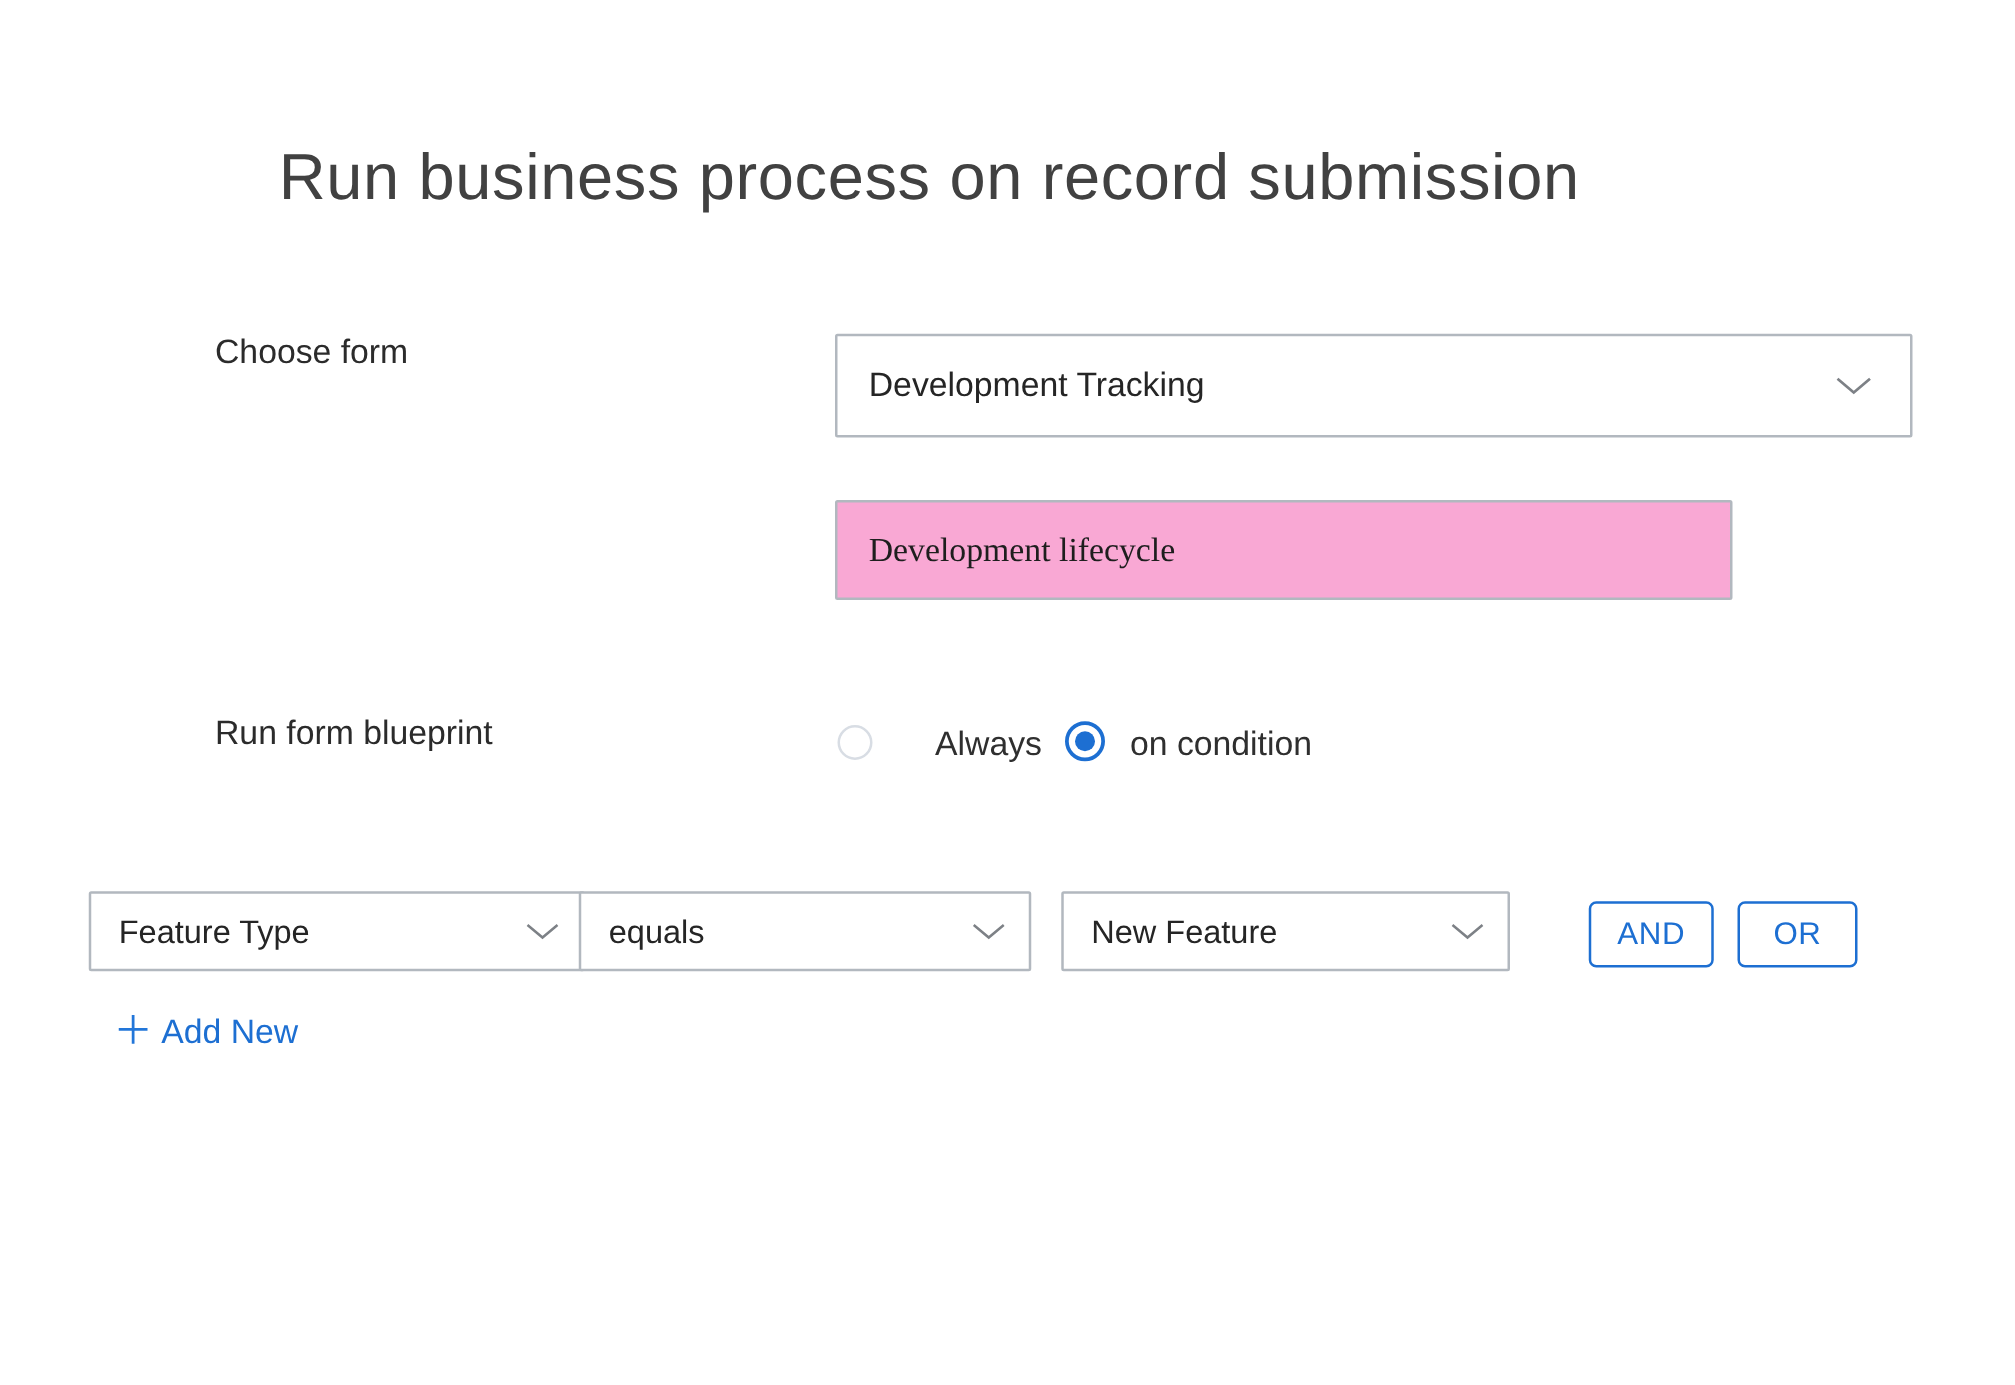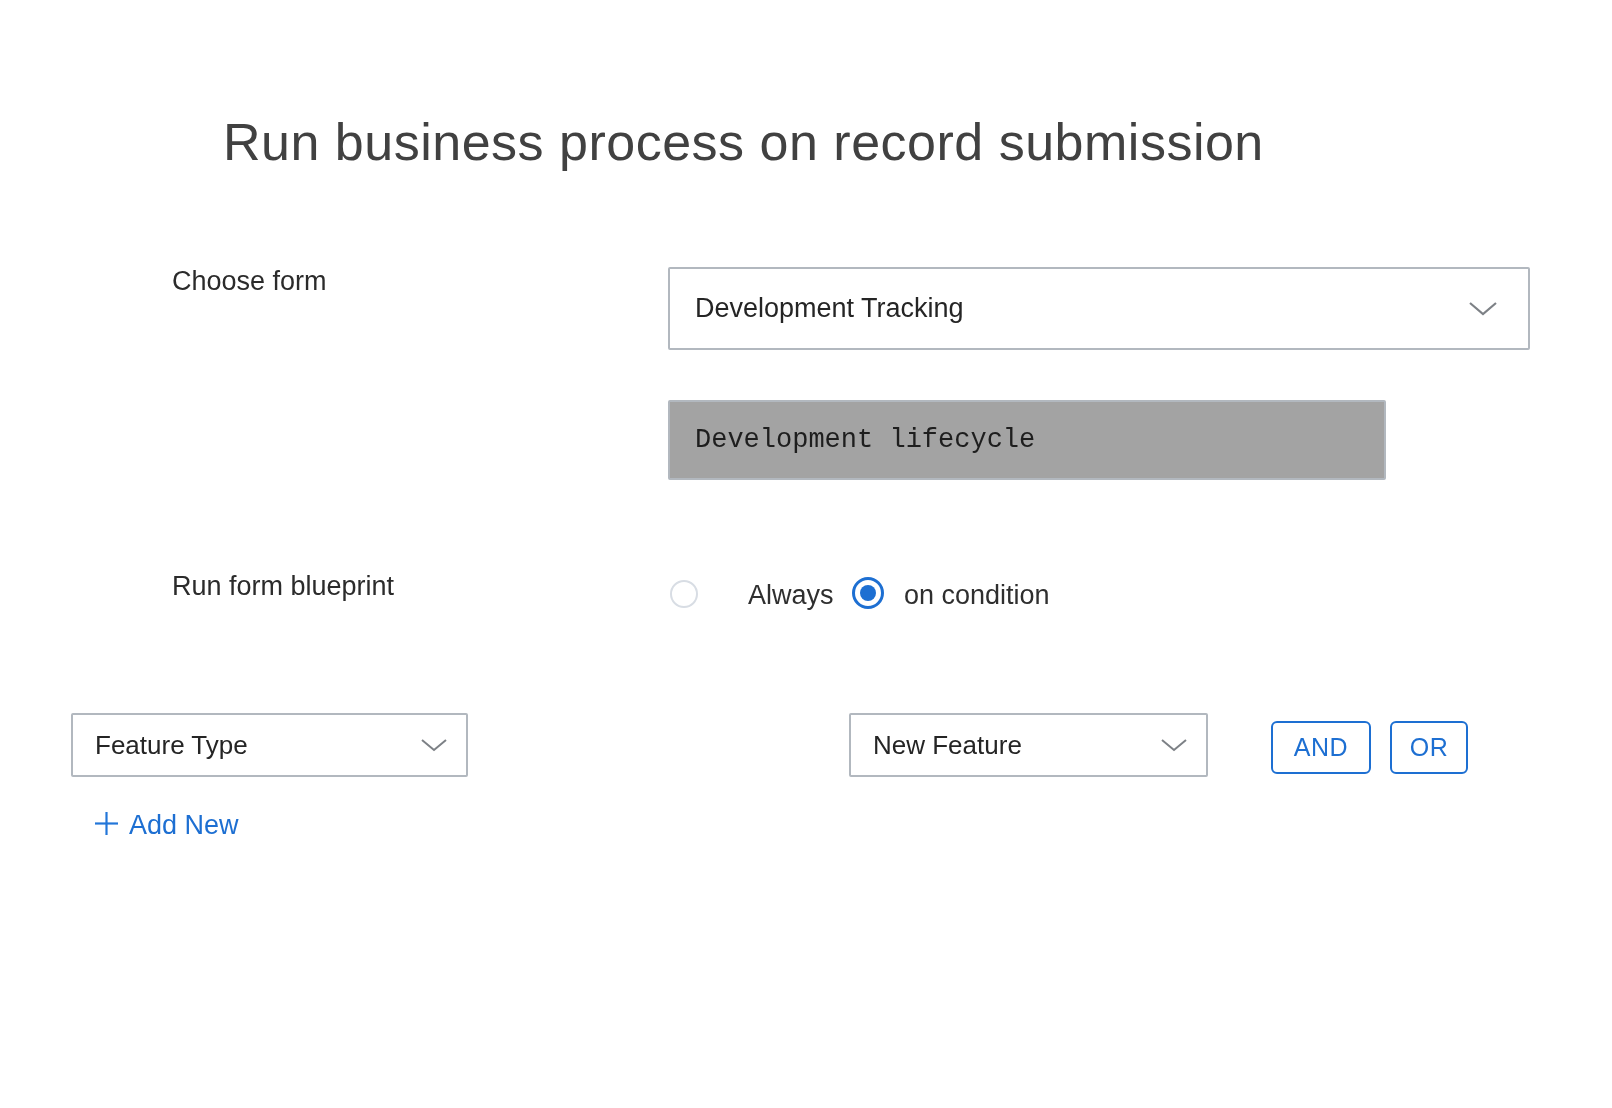--- a/index.html
+++ b/index.html
@@ -32,22 +32,22 @@
   .main-select{left:668px;top:255px;width:862px;height:83px;padding:0 30px 0 25px;margin-top:12px;}
   .main-select .select-value{font-size:27px;color:var(--text-dark);}
   .cond-select{top:713px;height:64px;padding:0 18px 0 22px;}
   .cond-a{left:71px;width:397px;}
   .cond-b{left:463px;width:362px;}
   .cond-c{left:849px;width:359px;}
   .cond-select .select-value{font-size:26px;color:var(--text-dark);}
   .chevron{display:flex;align-items:center;flex:0 0 auto;}
   .text-input{
     position:absolute;left:668px;top:400px;width:718px;height:80px;box-sizing:border-box;
-    border:2px solid var(--border-gray);border-radius:2px;background:#a3a3a3;
-    padding:12px 25px;font-family:Liberation Mono, monospace;
+    border:2px solid var(--border-gray);border-radius:2px;background:#f9a8d4;
+    padding:12px 25px;font-family:Liberation Serif, serif;
     font-size:27px;color:#1e1e1e;outline:none;
   }
   .radio{
     position:absolute;box-sizing:border-box;border-radius:50%;background:#fff;cursor:pointer;
   }
   .radio-off{left:670px;top:580px;width:28px;height:28px;border:2px solid #d8dde4;}
   .radio-on{left:852px;top:577px;width:32px;height:32px;border:3px solid var(--accent-blue);
     display:flex;align-items:center;justify-content:center;}
   .radio-dot{width:16px;height:16px;border-radius:50%;background:var(--accent-blue);}
   .radio-label{
@@ -55,21 +55,21 @@
   }
   .lbl-always{left:716px;margin-left:32px;}
   .lbl-oncond{left:904px;}
   .bool-btn{
     position:absolute;top:721px;height:53px;box-sizing:border-box;background:#fff;
     border:2px solid var(--accent-blue);border-radius:6px;color:var(--accent-blue);
     font-family:"Liberation Sans","DejaVu Sans",sans-serif;font-size:25px;letter-spacing:.5px;
     display:flex;align-items:center;justify-content:center;cursor:pointer;padding:0;
   }
   .btn-and{left:1271px;width:100px;}
-  .btn-or{left:1390px;width:78px;}
+  .btn-or{left:1390px;width:96px;}
   .add-new{
     position:absolute;left:93px;top:810px;display:flex;align-items:flex-start;gap:9px;
     color:var(--accent-blue);font-size:27px;text-decoration:none;cursor:pointer;white-space:nowrap;
   }
   .create-btn{
     position:absolute;left:669px;top:927px;width:296px;height:78px;
     background:var(--button-blue);border:none;border-radius:6px;color:#ffffff;
     font-family:"Liberation Sans","DejaVu Sans",sans-serif;font-size:28px;cursor:pointer;
     display:flex;align-items:center;justify-content:center;
   }
@@ -102,20 +102,28 @@
   <span class="radio-label lbl-oncond">on condition</span>
 
   <div class="select-box cond-select cond-a">
     <span class="select-value">Feature Type</span>
     <span class="chevron">
       <svg width="28" height="14" viewBox="0 0 28 14">
           <polyline points="2,2 14,12 26,2" fill="none" stroke="#7d8186" stroke-width="2"></polyline>
         </svg>
     </span>
   </div>
+  <div class="select-box cond-select cond-b">
+    <span class="select-value">equals</span>
+    <span class="chevron">
+      <svg width="28" height="14" viewBox="0 0 28 14">
+          <polyline points="2,2 14,12 26,2" fill="none" stroke="#7d8186" stroke-width="2"></polyline>
+        </svg>
+    </span>
+  </div>
   <div class="select-box cond-select cond-c">
     <span class="select-value">New Feature</span>
     <span class="chevron">
       <svg width="28" height="14" viewBox="0 0 28 14">
           <polyline points="2,2 14,12 26,2" fill="none" stroke="#7d8186" stroke-width="2"></polyline>
         </svg>
     </span>
   </div>
   <button class="bool-btn btn-and">AND</button>
   <button class="bool-btn btn-or">OR</button>

